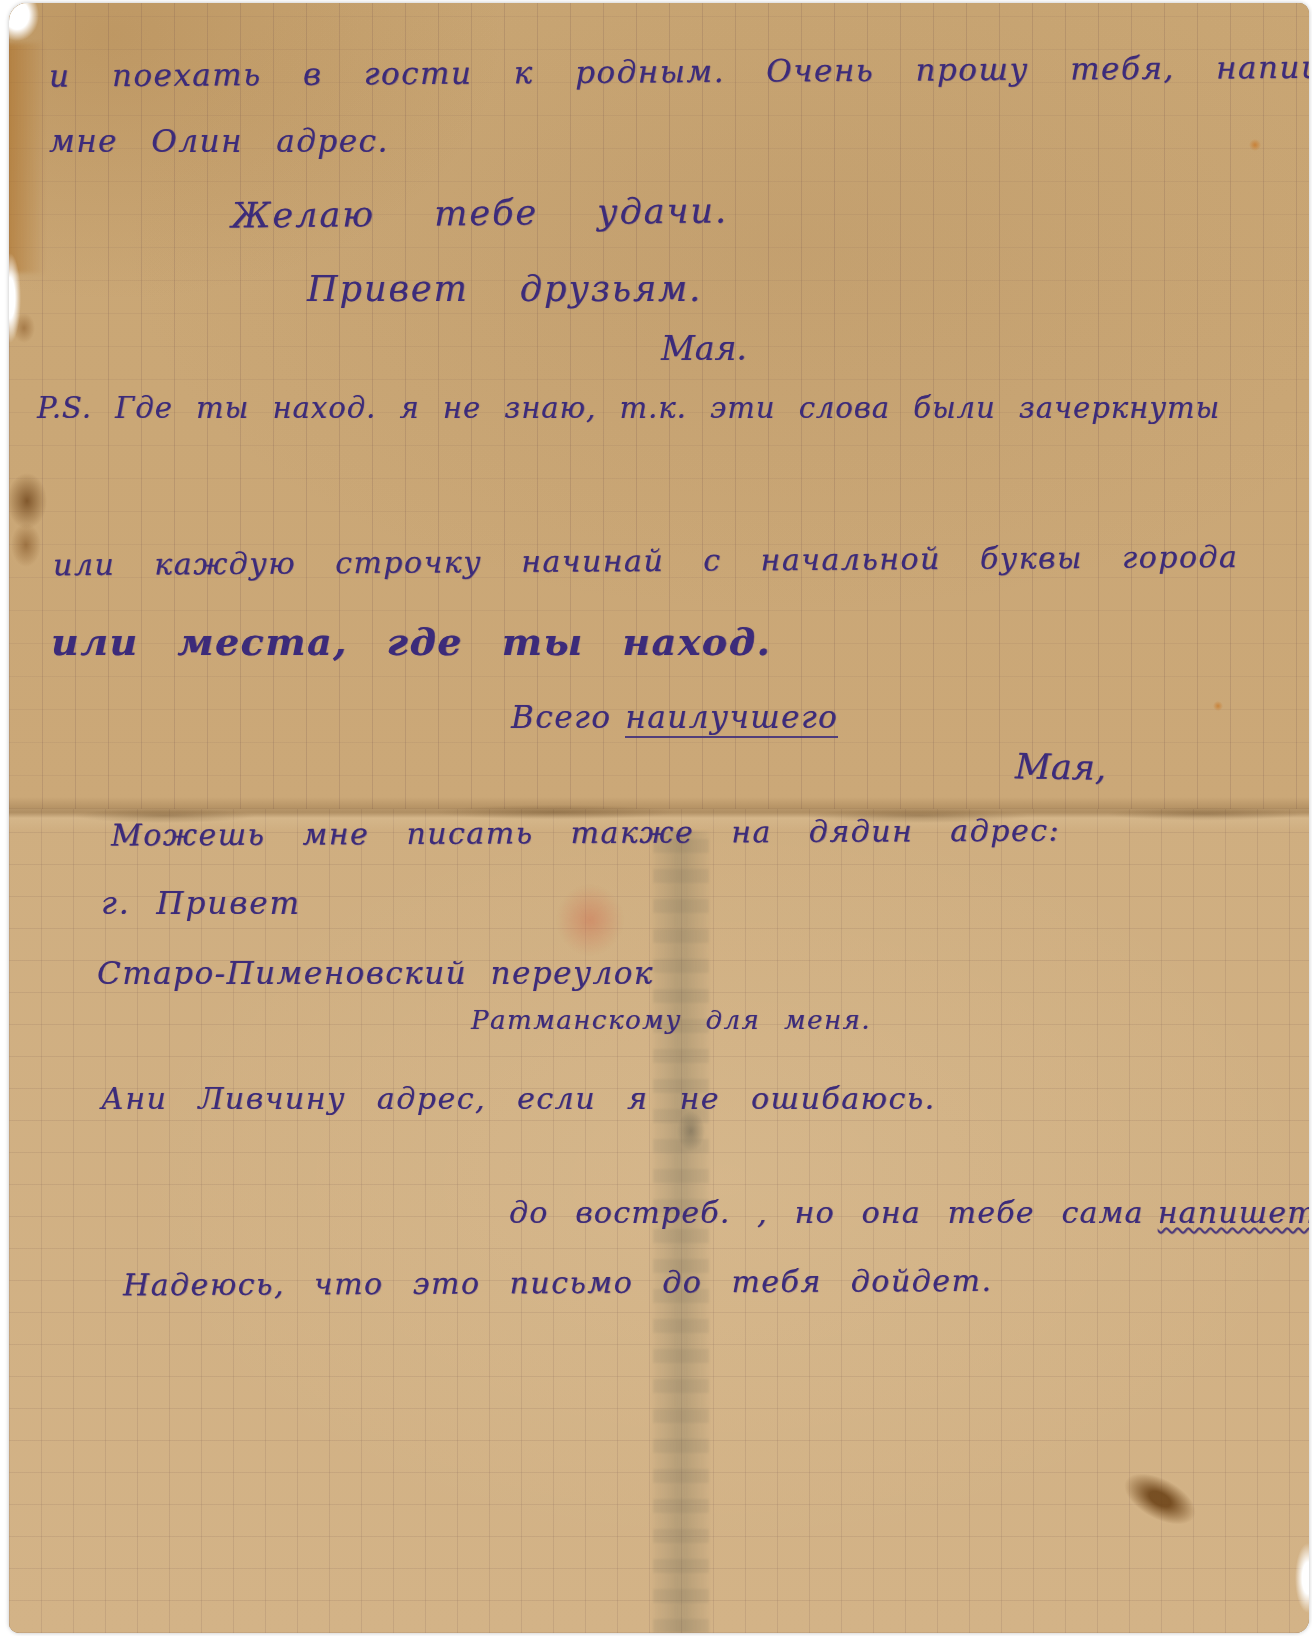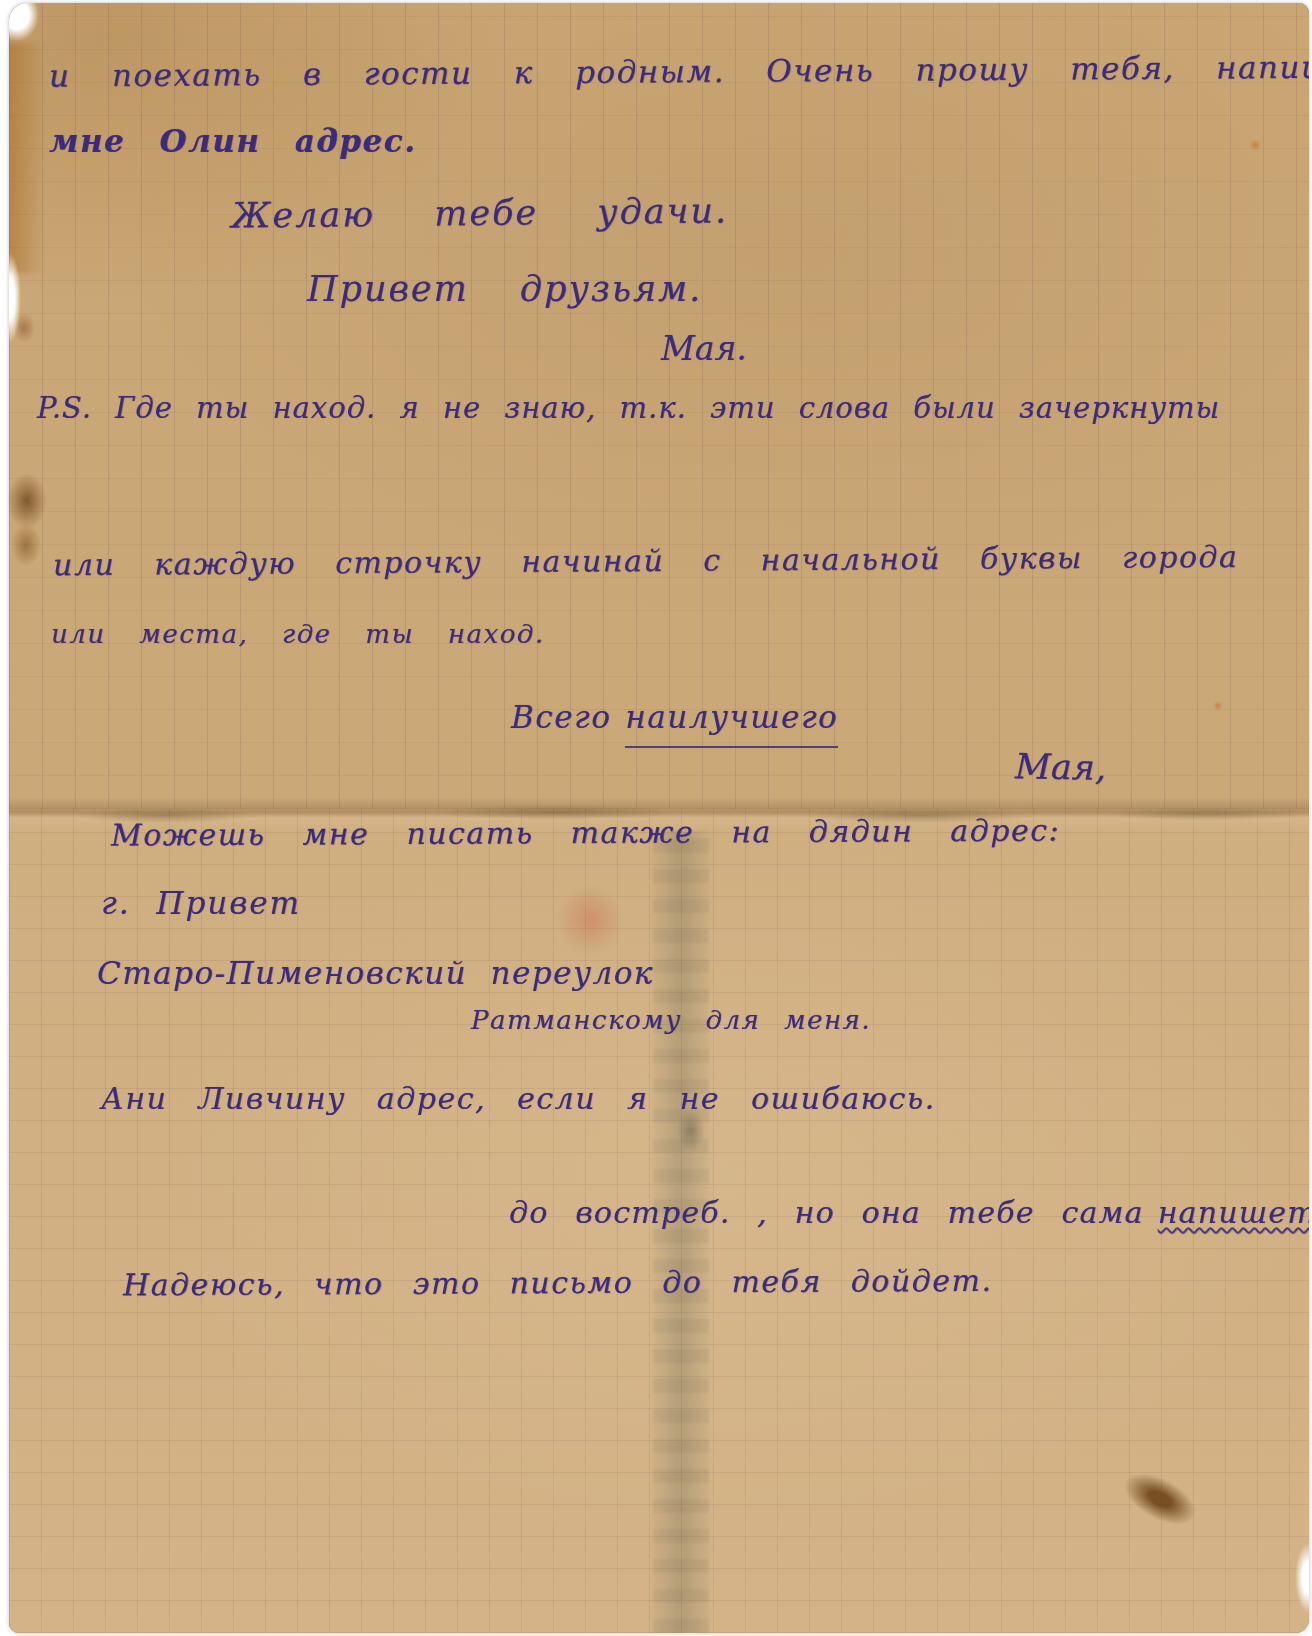--- a/index.html
+++ b/index.html
@@ -45,21 +45,21 @@
       repeating-linear-gradient(0deg, rgba(90,90,75,.12) 0 14px, rgba(90,90,75,.03) 14px 30px),
       linear-gradient(90deg, rgba(0,0,0,0), rgba(85,88,70,.20) 45%, rgba(85,88,70,.20) 55%, rgba(0,0,0,0));
     filter:blur(1px);
   }
   .hw{
     position:absolute;white-space:nowrap;
     font-family:"DejaVu Serif", serif;font-style:italic;
     color:#3c2b7a;
     text-shadow:0.6px 0.4px 0.7px rgba(55,38,115,.55);
   }
-  .ul{border-bottom:2px solid rgba(60,43,122,.85);padding-bottom:11px;}
+  .ul{border-bottom:2px solid rgba(60,43,122,.85);padding-bottom:1px;}
   .ulw{text-decoration:underline wavy rgba(60,43,122,.8) 1.5px;text-underline-offset:4px;}
   .sp{margin-right:14px;}
   .stain{position:absolute;pointer-events:none;}
   .notch{position:absolute;pointer-events:none;}
 </style>
 </head>
 <body>
 
 <div class="scan">
   <div class="paper">
@@ -77,27 +77,27 @@
     <div class="stain" style="left:1112px;top:1476px;width:78px;height:40px;transform:rotate(28deg);background:radial-gradient(closest-side, rgba(104,62,18,.85) 30%, rgba(104,62,18,0));"></div>
     <div class="stain" style="left:1240px;top:136px;width:12px;height:12px;background:radial-gradient(closest-side, rgba(200,120,40,.8), rgba(200,120,40,0));"></div>
     <div class="stain" style="left:1204px;top:698px;width:10px;height:10px;background:radial-gradient(closest-side, rgba(200,120,40,.75), rgba(200,120,40,0));"></div>
     <div class="stain" style="left:668px;top:1108px;width:28px;height:40px;background:radial-gradient(closest-side, rgba(70,70,60,.4), rgba(70,70,60,0));"></div>
 
     <div class="notch" style="left:-14px;top:-14px;width:44px;height:52px;background:radial-gradient(closest-side,#ffffff 55%, rgba(255,255,255,0));"></div>
     <div class="notch" style="left:-10px;top:250px;width:22px;height:90px;background:radial-gradient(closest-side,#ffffff 45%, rgba(255,255,255,0));"></div>
     <div class="notch" style="right:-12px;top:1540px;width:26px;height:70px;background:radial-gradient(closest-side,#ffffff 45%, rgba(255,255,255,0));"></div>
 
     <div class="hw" style="left:40px;top:50px;font-size:31px;word-spacing:30px;letter-spacing:1.5px;transform:rotate(-0.4deg);">и поехать в гости к родным. Очень прошу тебя, напиши</div>
-    <div class="hw" style="left:40px;top:120px;font-size:31px;word-spacing:22px;letter-spacing:1.5px;font-weight:bold;">мне Олин адрес.</div>
+    <div class="hw" style="left:40px;top:120px;font-size:31px;word-spacing:22px;letter-spacing:1.5px;">мне Олин адрес.</div>
     <div class="hw" style="left:222px;top:190px;font-size:35px;word-spacing:46px;letter-spacing:2px;transform:rotate(-0.6deg);">Желаю тебе удачи.</div>
     <div class="hw" style="left:298px;top:266px;font-size:35px;word-spacing:38px;letter-spacing:2px;">Привет друзьям.</div>
     <div class="hw" style="left:652px;top:326px;font-size:33px;">Мая.</div>
     <div class="hw" style="left:28px;top:388px;font-size:29px;word-spacing:13px;letter-spacing:1px;">P.S. Где ты наход. я не знаю, т.к. эти слова были зачеркнуты</div>
     <div class="hw" style="left:44px;top:540px;font-size:30px;word-spacing:28px;letter-spacing:1.5px;transform:rotate(-0.4deg);">или каждую строчку начинай с начальной буквы города</div>
-    <div class="hw" style="left:42px;top:616px;font-size:26px;word-spacing:24px;letter-spacing:1.5px;">или места, где ты наход.</div>
+    <div class="hw" style="left:42px;top:616px;font-size:38px;word-spacing:24px;letter-spacing:1.5px;font-weight:bold;">или места, где ты наход.</div>
     <div class="hw" style="left:502px;top:696px;font-size:31px;letter-spacing:1.5px;">
       <span class="sp">Всего</span><span class="ul">наилучшего</span>
     </div>
     <div class="hw" style="left:1006px;top:744px;font-size:35px;transform:rotate(1deg);">Мая,</div>
 
     <div class="hw" style="left:102px;top:812px;font-size:30px;word-spacing:26px;letter-spacing:1.5px;transform:rotate(-0.3deg);">Можешь мне писать также на дядин адрес:</div>
     <div class="hw" style="left:92px;top:882px;font-size:31px;word-spacing:14px;letter-spacing:2px;">г. Привет</div>
     <div class="hw" style="left:88px;top:952px;font-size:31px;word-spacing:12px;letter-spacing:1.5px;">Старо-Пименовский переулок</div>
     <div class="hw" style="left:462px;top:1002px;font-size:26px;word-spacing:14px;letter-spacing:1.5px;">Ратманскому для меня.</div>
     <div class="hw" style="left:92px;top:1078px;font-size:30px;word-spacing:20px;letter-spacing:1.5px;text-align:right;">Ани Ливчину адрес, если я не ошибаюсь.</div>

